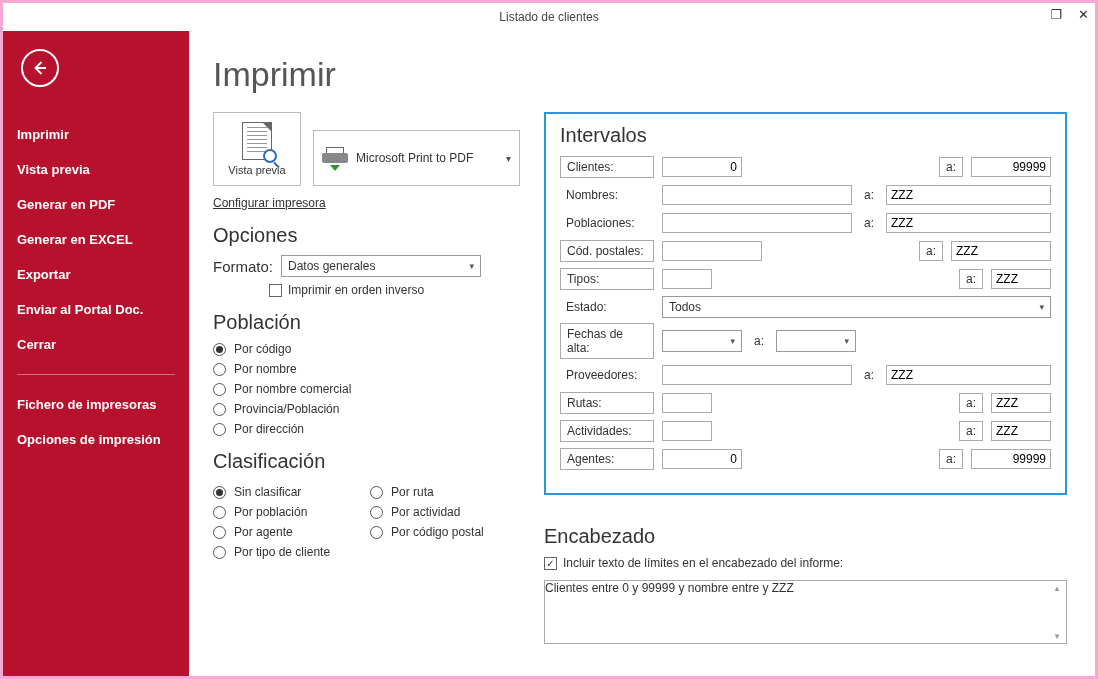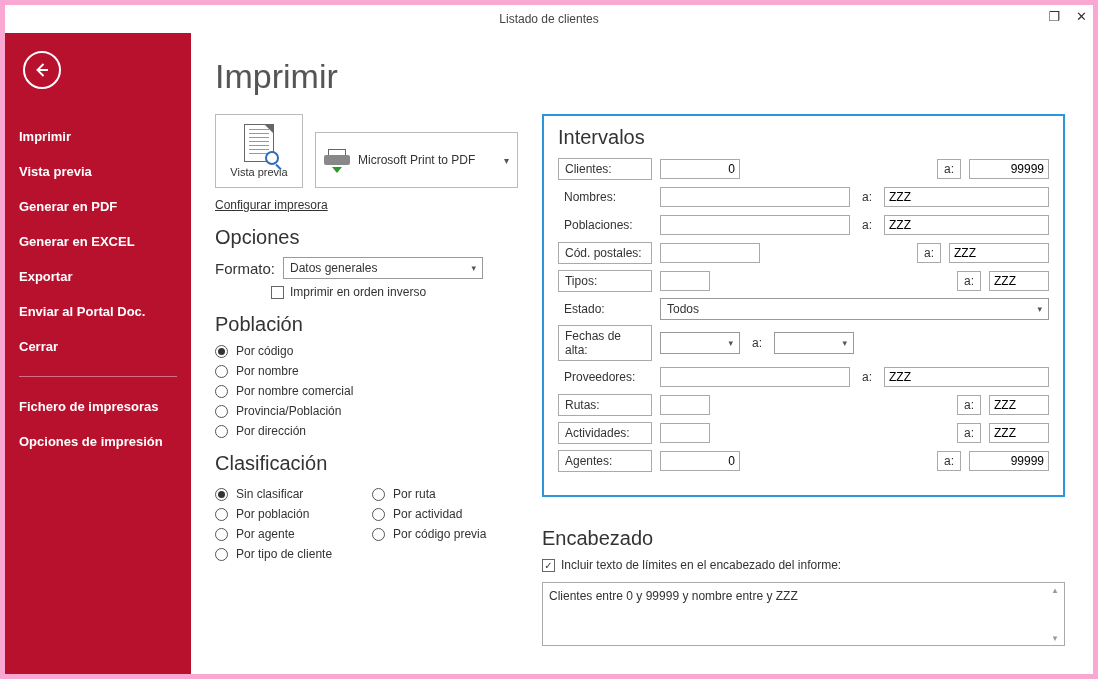--- a/index.html
+++ b/index.html
@@ -1,17 +1,17 @@
 <!DOCTYPE html>
 <html><head>
 <meta charset="utf-8">
 <style>
   * { box-sizing: border-box; margin: 0; padding: 0; }
   body { font-family: "Segoe UI", Tahoma, sans-serif; font-size: 12px; color: #333; background: #fff; overflow: hidden; }
-  .window { width: 1098px; height: 679px; display: flex; flex-direction: column; border: 5px solid #f9a8d4; }
+  .window { width: 1098px; height: 679px; display: flex; flex-direction: column; border: 3px solid #f9a8d4; }
   .titlebar { height: 28px; display: flex; align-items: center; position: relative; background: #fff; }
   .titlebar-title { position: absolute; left: 50%; transform: translateX(-50%); font-size: 12px; color: #444; }
   .titlebar-ctrl { position: absolute; right: 6px; top: 4px; display: flex; gap: 16px; }
   .titlebar-ctrl span { cursor: pointer; font-size: 13px; color: #333; }
   .content { flex: 1; display: flex; overflow: hidden; }
   .sidebar { width: 186px; background: #b8112e; color: #fff; padding-top: 18px; }
   .back-btn { width: 38px; height: 38px; border: 2px solid #fff; border-radius: 50%; display: flex; align-items: center; justify-content: center; margin-left: 18px; margin-bottom: 30px; cursor: pointer; }
   .back-btn svg { width: 18px; height: 18px; fill: none; stroke: #fff; stroke-width: 2.5; }
   .sidebar-item { padding: 10px 14px; font-size: 13px; font-weight: 600; cursor: pointer; }
   .sidebar-sep { border-top: 1px solid rgba(255,255,255,0.4); margin: 12px 14px; }
@@ -49,21 +49,21 @@
   .clasif { display: flex; gap: 40px; }
   .interval-box { border: 2px solid #2d96d8; padding: 10px 14px 18px 14px; }
   .interval-box .section-h { margin-top: 0; }
   .int-row { display: flex; align-items: center; gap: 8px; margin-bottom: 4px; min-height: 24px;}
   .int-label { width: 94px; font-size: 12px; text-align: left; padding: 3px 6px; }
   .int-label.boxed { border: 1px solid #aaa; cursor: pointer;}
   .input { border: 1px solid #aaa; height: 20px; padding: 0 4px; font-size: 12px; background:#fff;}
   .input.right { text-align: right; }
   .a-label { font-size: 12px; padding: 0 4px; }
   .a-label.boxed { border: 1px solid #aaa; padding: 2px 6px; cursor:pointer;}
-  .textarea { width: 100%; height: 64px; border: 1px solid #aaa; padding: 6px; font-size: 12px; resize: none; position: relative;}
+  .textarea { width: 100%; height: 64px; border: 1px solid #aaa; font-size: 12px; resize: none; position: relative;}
   .scroll-hint { position: absolute; right: 2px; top: 2px; bottom: 2px; width: 14px; display:flex; flex-direction:column; justify-content:space-between; color:#999; font-size:9px; align-items:center;}
 </style>
 </head>
 <body>
 
 <div class="window">
   <div class="titlebar">
     <span class="titlebar-title">Listado de clientes</span>
     <div class="titlebar-ctrl">
       <span>❐</span>
@@ -174,21 +174,21 @@
               <label class="radio">
                   <span class="dot"></span>
                   <span>Por ruta</span>
                 </label>
               <label class="radio">
                   <span class="dot"></span>
                   <span>Por actividad</span>
                 </label>
               <label class="radio">
                   <span class="dot"></span>
-                  <span>Por código previa</span>
+                  <span>Por código postal</span>
                 </label>
             </div>
           </div>
         </div>
 
         <div class="col-right">
           <div class="interval-box">
             <div class="section-h">Intervalos</div>
 
             <div class="int-row">

